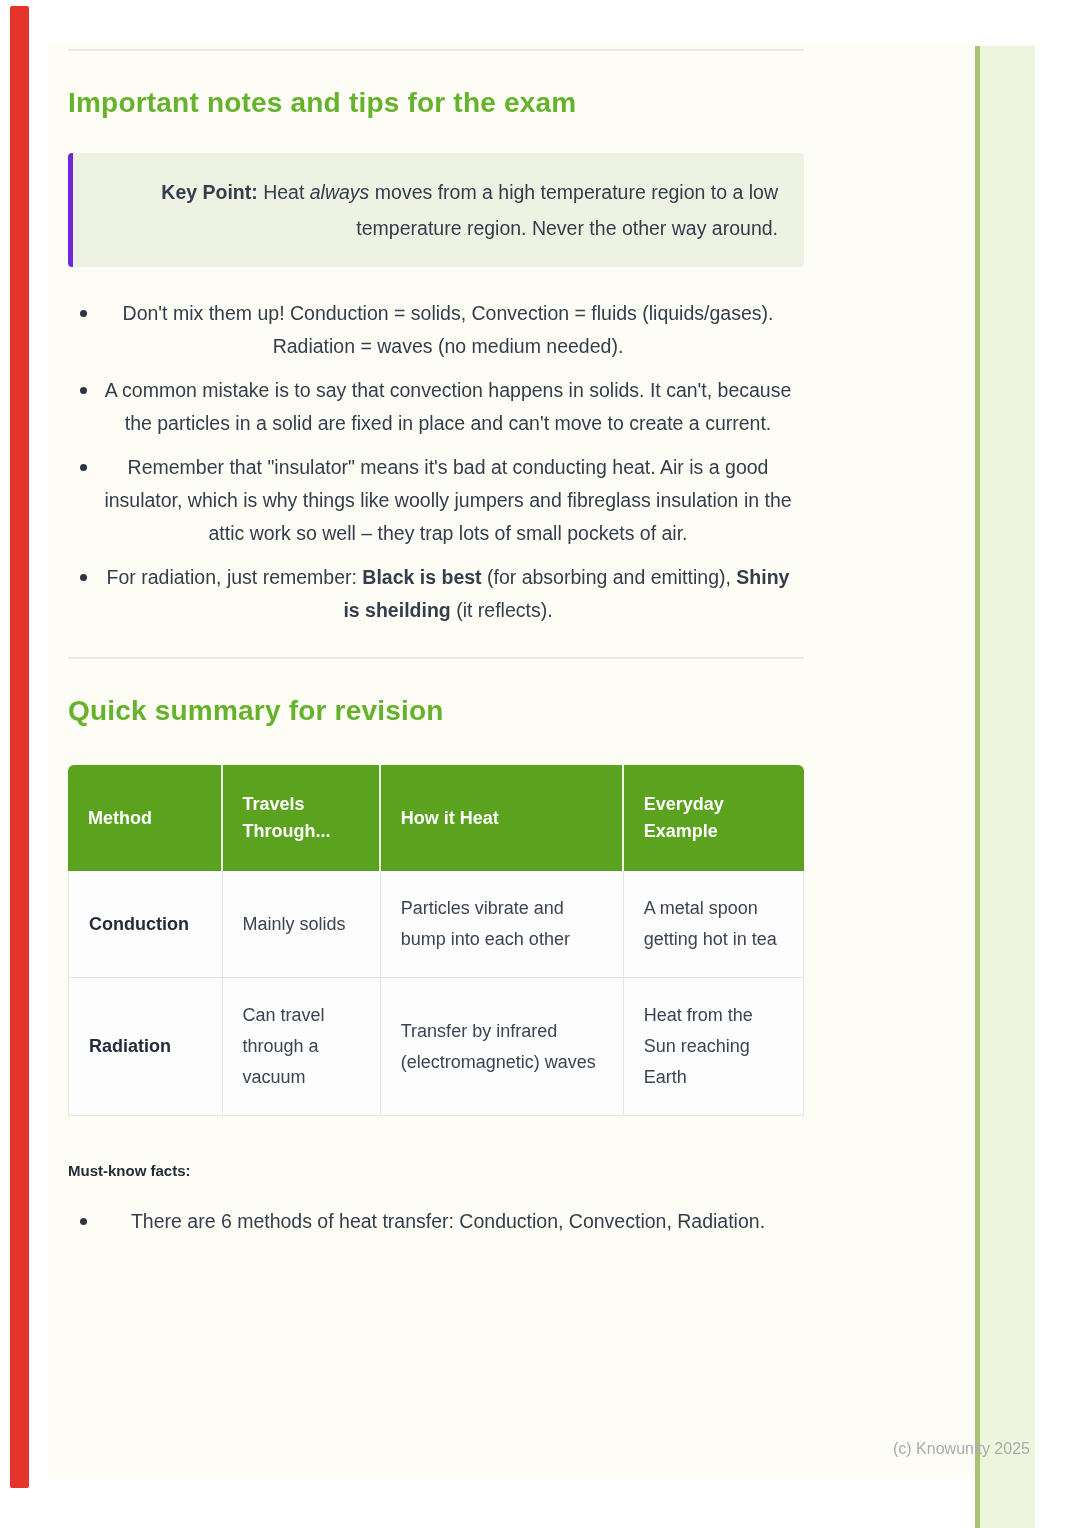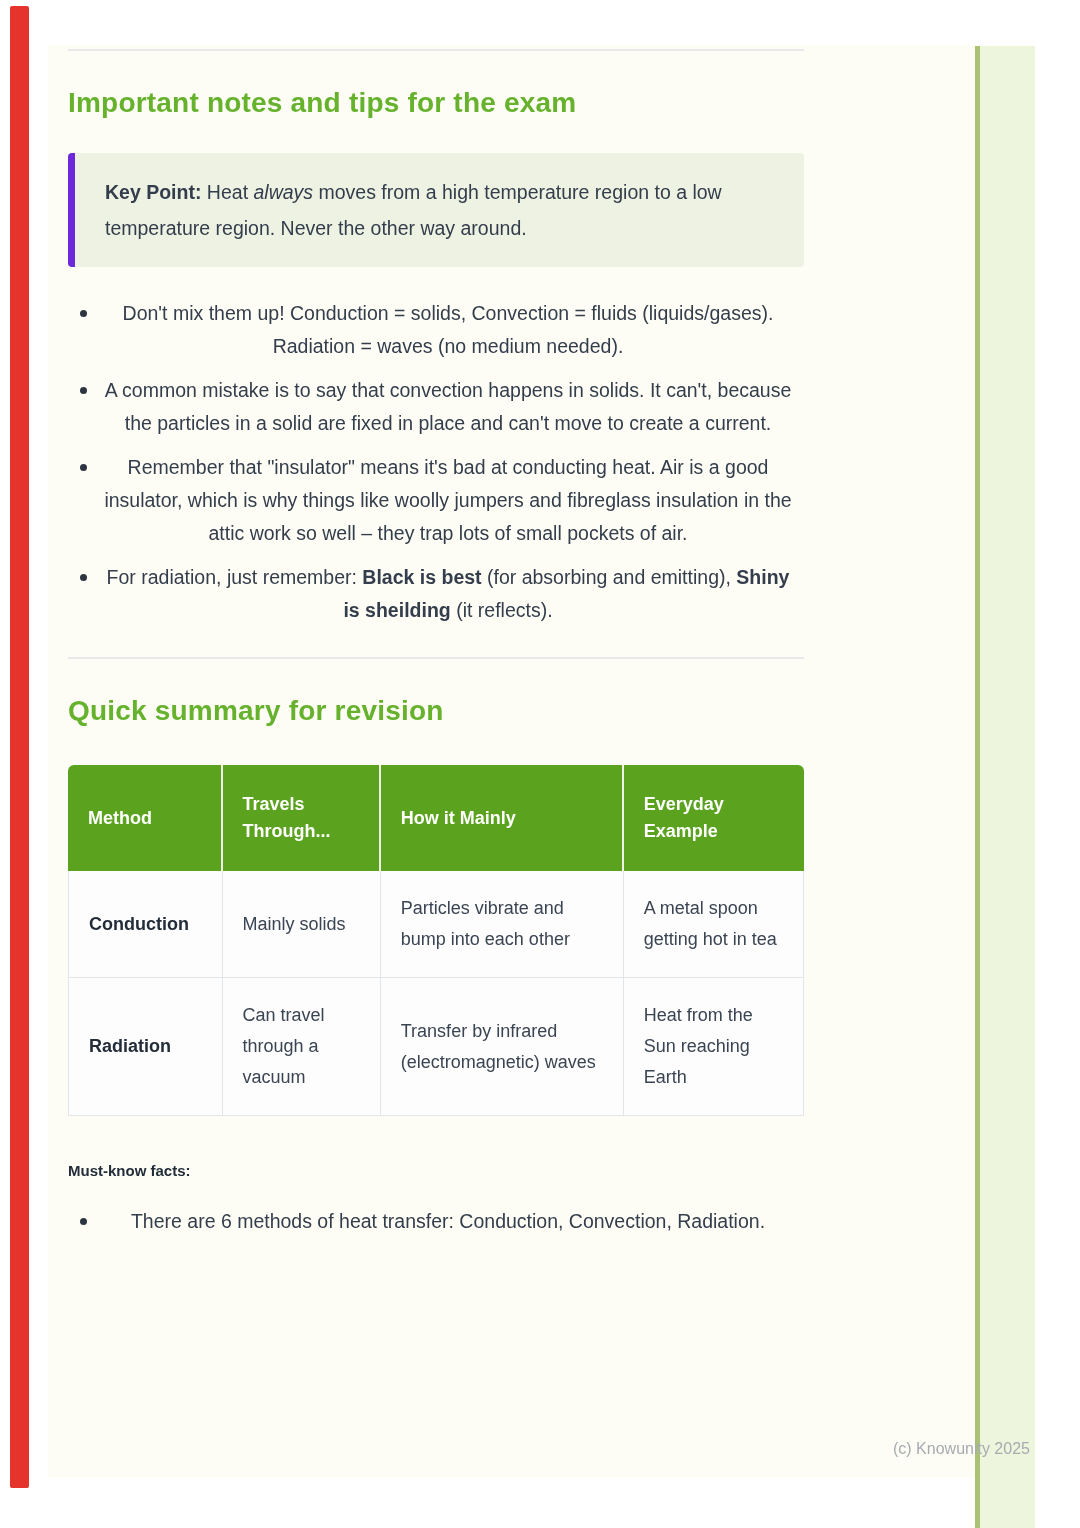--- a/index.html
+++ b/index.html
@@ -57,27 +57,28 @@
     color: #66b22d;
     font-size: 28px;
     font-weight: 700;
     margin: 36px 0 0 0;
     letter-spacing: 0.2px;
   }
 
   .keypoint {
     margin-top: 34px;
     background: #edf2e3;
-    border-left: 7px solid #6d28d9;
+    border-left: 5px solid #6d28d9;
     border-radius: 4px;
     padding: 21px 26px 21px 30px;
     box-sizing: border-box;
     font-size: 19.5px;
     line-height: 36px;
     color: #333d4b;
+    text-align: right;
   }
 
   ul.bullets {
     list-style: none;
     margin: 30px 0 0 0;
     padding: 0 0 0 33px;
     text-align: center;
   }
   ul.bullets li {
     position: relative;
@@ -180,21 +181,21 @@
         <colgroup>
           <col style="width:21%">
           <col style="width:21.5%">
           <col style="width:33%">
           <col style="width:24.5%">
         </colgroup>
         <thead>
           <tr>
             <th>Method</th>
             <th>Travels Through...</th>
-            <th>How it Mainly</th>
+            <th>How it Heat</th>
             <th>Everyday Example</th>
           </tr>
         </thead>
         <tbody>
           <tr>
             <td class="method">Conduction</td>
             <td>Mainly solids</td>
             <td>Particles vibrate and bump into each other</td>
             <td>A metal spoon getting hot in tea</td>
           </tr>

